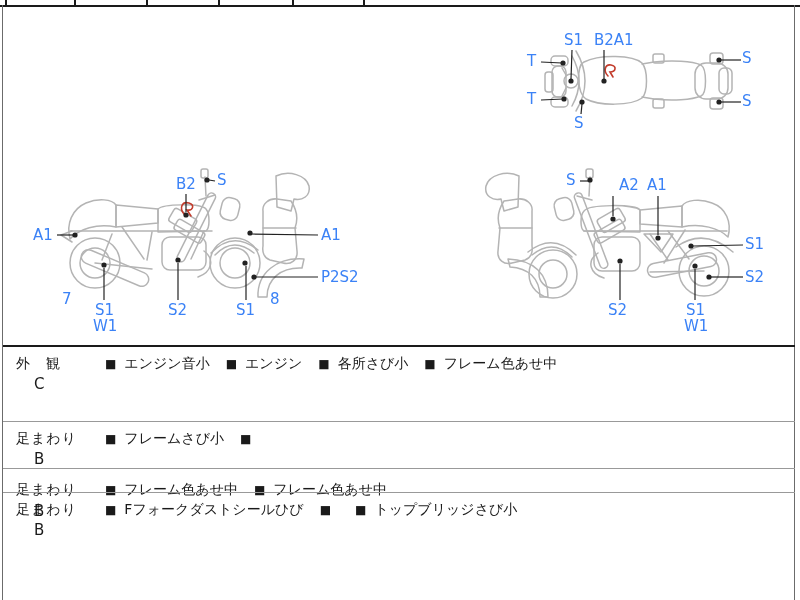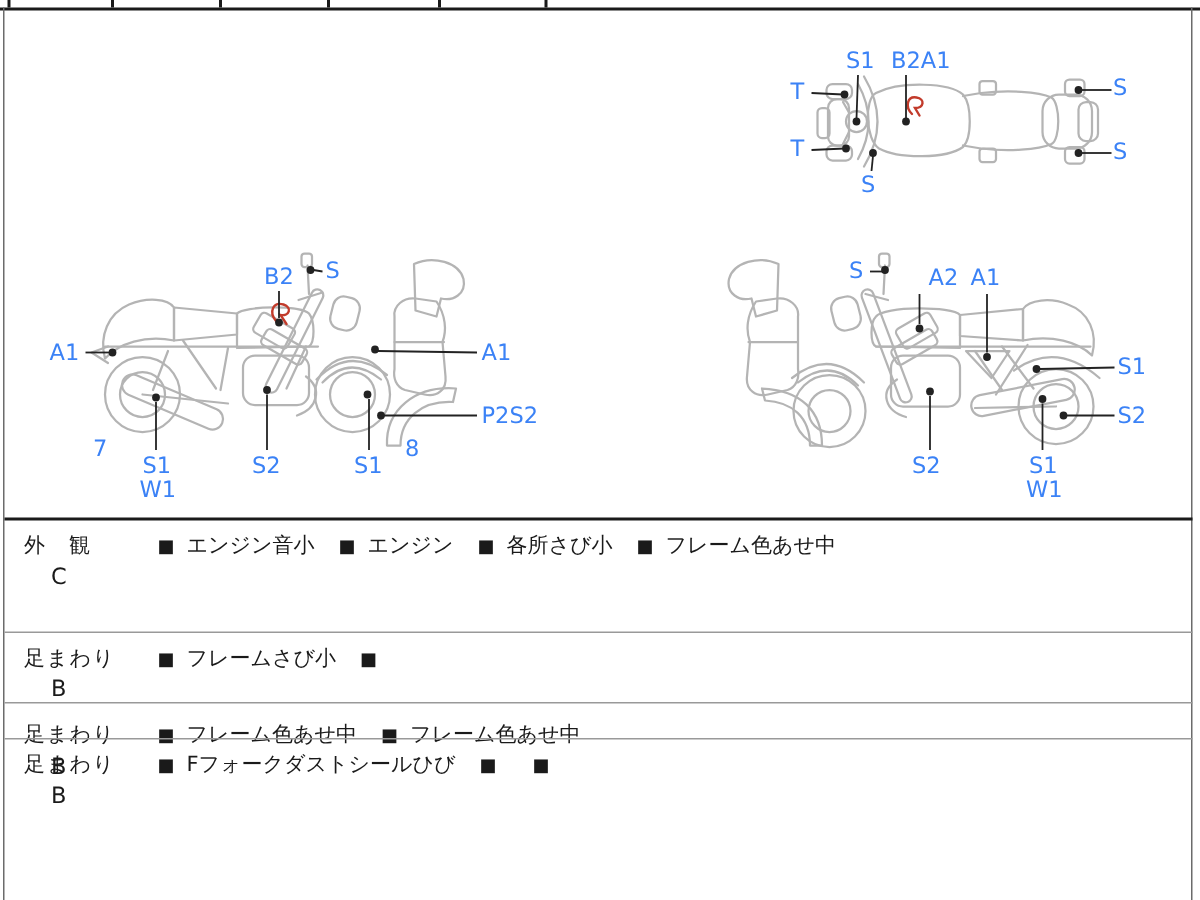--- a/index.html
+++ b/index.html
@@ -268,15 +268,16 @@
   <div class="items">
     <span class="item">
         <span class="bullet">■</span>
         <span>Fフォークダストシールひび</span>
       </span>
     <span class="item">
         <span class="bullet">■</span>
       </span>
     <span class="item">
         <span class="bullet">■</span>
+        <span>トップブリッジさび小</span>
       </span>
   </div>
 </div>
 
 </body></html>

